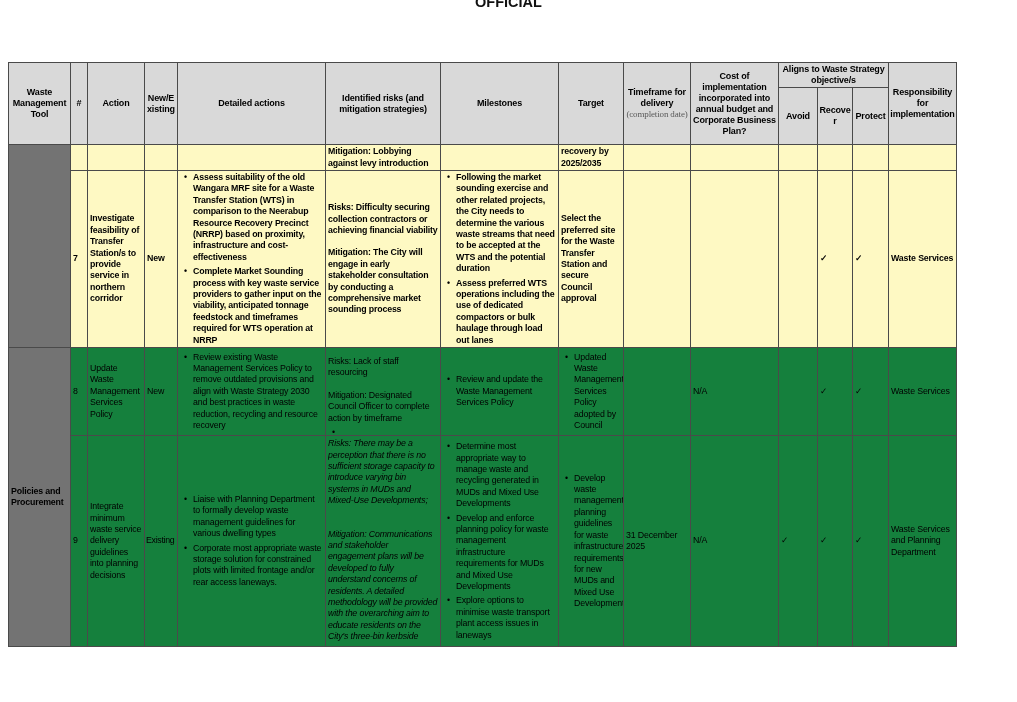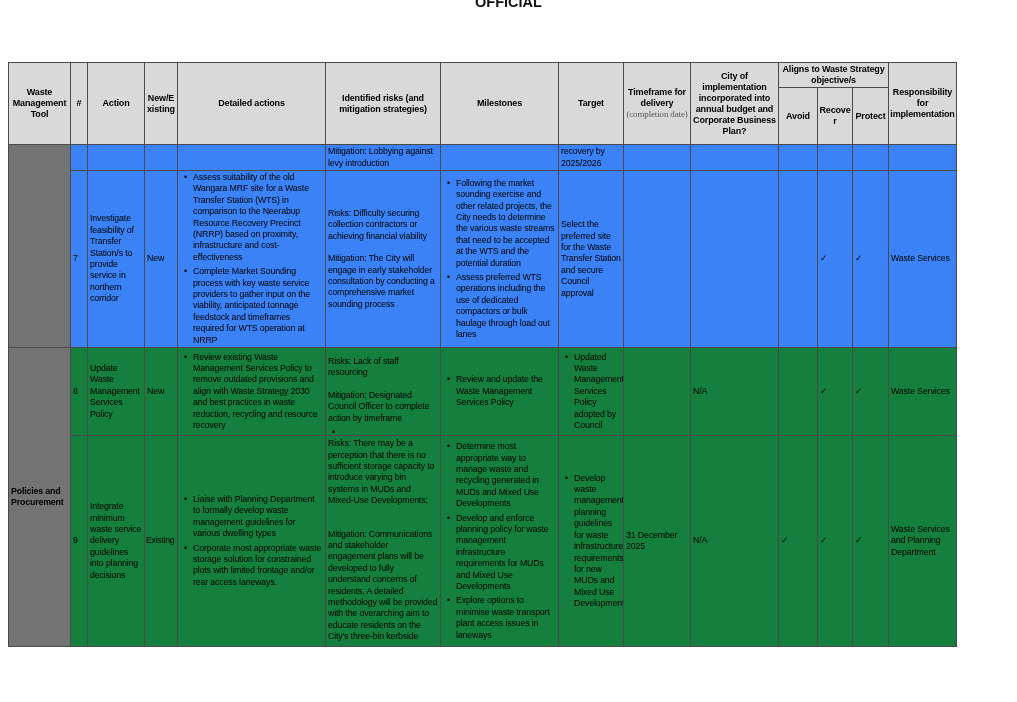--- a/index.html
+++ b/index.html
@@ -20,33 +20,33 @@
     border:1px solid #4a4a4a;
     font-size:8.8px; line-height:11.4px; letter-spacing:-0.15px;
     vertical-align:middle; text-align:left; padding:1px 2px;
     overflow:hidden;
   }
   .action-table th {
     background:#d9d9d9; font-weight:bold; text-align:center;
     font-size:9px; line-height:11px; padding:1px 1px;
   }
   .sub { font-weight:normal; color:#595959;font-family:Liberation Serif, serif; }
-  .yellow { background:#3b82f6; }
+  .yellow { background:#fef9c3;font-weight:bold; }
   .blue   { background:#15803d; }
   .gray   { background:#737373; }
   .group-label { font-weight:bold; font-size:9px; }
   .bul { margin:0; padding:0 0 0 13px; list-style:none; }
   .bul li { position:relative; }
   .bul li::before { content:"\2022"; position:absolute; left:-9px; }
   .bul li + li { margin-top:3px; }
   .para-gap { margin-top:11px; }
   .para-gap-lg { margin-top:22px; }
   .bullet-solo { margin-top:3px; }
   .vtop { vertical-align:top; }
-  .clip { height:206px; overflow:hidden; }
+  .clip { height:206px; overflow:hidden;font-style:italic; }
   .check { font-size:9.5px; }
 </style>
 </head>
 <body>
 
 <div class="official">OFFICIAL</div>
 
 <table class="action-table">
   <colgroup>
     <col style="width:62px">
@@ -72,39 +72,39 @@
     <th rowspan="2">Action</th>
     <th rowspan="2" style="overflow-wrap:anywhere">New/Existing</th>
     <th rowspan="2">Detailed actions</th>
     <th rowspan="2">Identified risks (and mitigation strategies)</th>
     <th rowspan="2">Milestones</th>
     <th rowspan="2">Target</th>
     <th rowspan="2">
       <span>Timeframe for delivery</span>
       <span class="sub">(completion date)</span>
     </th>
-    <th rowspan="2">City of implementation incorporated into annual budget and Corporate Business Plan?</th>
+    <th rowspan="2">Cost of implementation incorporated into annual budget and Corporate Business Plan?</th>
     <th colspan="3">Aligns to Waste Strategy objective/s</th>
     <th rowspan="2">Responsibility for implementation</th>
   </tr>
   <tr style="height:57px">
     <th style="overflow-wrap:anywhere">Avoid</th>
     <th style="overflow-wrap:anywhere">Recover</th>
     <th style="overflow-wrap:anywhere">Protect</th>
   </tr>
 
   <tr style="height:26px">
     <td class="gray" rowspan="2"></td>
     <td class="yellow"></td>
     <td class="yellow"></td>
     <td class="yellow"></td>
     <td class="yellow"></td>
     <td class="yellow vtop">Mitigation: Lobbying against levy introduction</td>
     <td class="yellow"></td>
-    <td class="yellow vtop">recovery by 2025/2026</td>
+    <td class="yellow vtop">recovery by 2025/2035</td>
     <td class="yellow"></td>
     <td class="yellow"></td>
     <td class="yellow"></td>
     <td class="yellow"></td>
     <td class="yellow"></td>
     <td class="yellow"></td>
   </tr>
 
   <tr style="height:173px">
     <td class="yellow">7</td>

